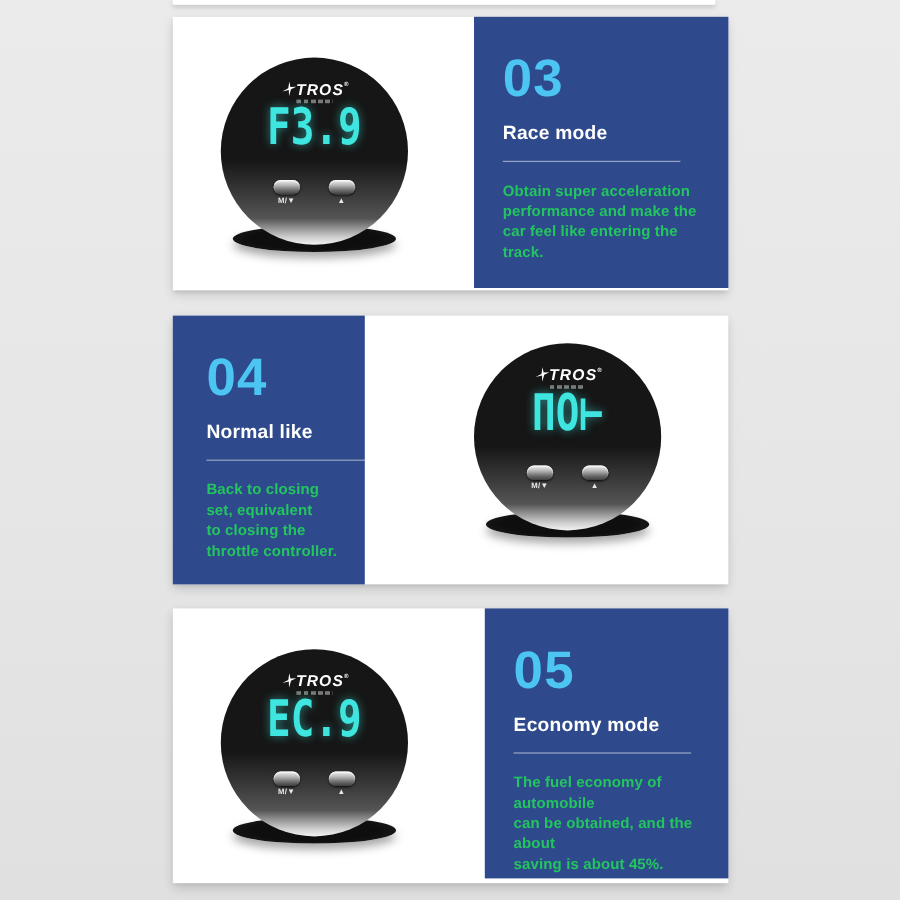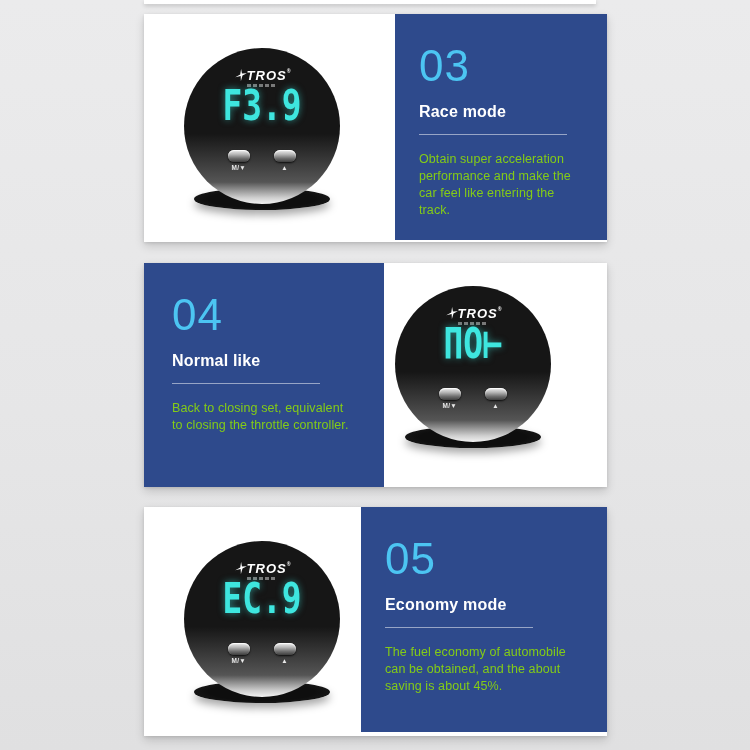--- a/index.html
+++ b/index.html
@@ -33,30 +33,30 @@
   .card-2{top:263px;height:224px;}
   .card-3{top:507px;height:229px;}
 
   
   .panel{
     position:absolute;top:0;background:var(--panel-blue);
     padding:30px 18px 0 24px;color:#fff;
   }
   .panel-right{right:0;}
   .card-1 .panel{width:212px;bottom:2px;}
-  .card-2 .panel{left:0;width:240px;bottom:0;padding-left:28px;}
-  .card-3 .panel{width:246px;bottom:4px;}
+  .card-2 .panel{left:0;width:160px;bottom:0;padding-left:28px;}
+  .card-3 .panel{width:203px;bottom:4px;}
 
   .panel-number{
-    font-size:44px;font-weight:normal;line-height:44px;
+    font-size:44px;font-weight:bold;line-height:44px;
     color:var(--number-blue);letter-spacing:1px;margin-bottom:14px;
   }
   .panel-title{font-size:16px;font-weight:bold;line-height:20px;margin-bottom:12px;letter-spacing:.2px;}
   .panel-divider{width:148px;height:1px;background:rgba(255,255,255,.5);margin-bottom:16px;}
-  .panel-desc{font-size:12.5px;line-height:17px;font-weight:400;color:#84cc16;letter-spacing:.1px;}
+  .panel-desc{font-size:12.5px;line-height:17px;font-weight:700;color:#22c55e;letter-spacing:.1px;}
 
   
   .device{
     position:absolute;width:150px;height:150px;border-radius:50%;
     background:radial-gradient(circle at 50% 32%,#242424 0%,#0c0c0c 55%,#020202 85%);
     z-index:0;
   }
   .device::before{ 
     content:"";position:absolute;inset:-3px;border-radius:50%;z-index:-1;
     background:linear-gradient(180deg,#161616 55%,#555 86%,#cfcfcf 96%,#f2f2f2 100%);

